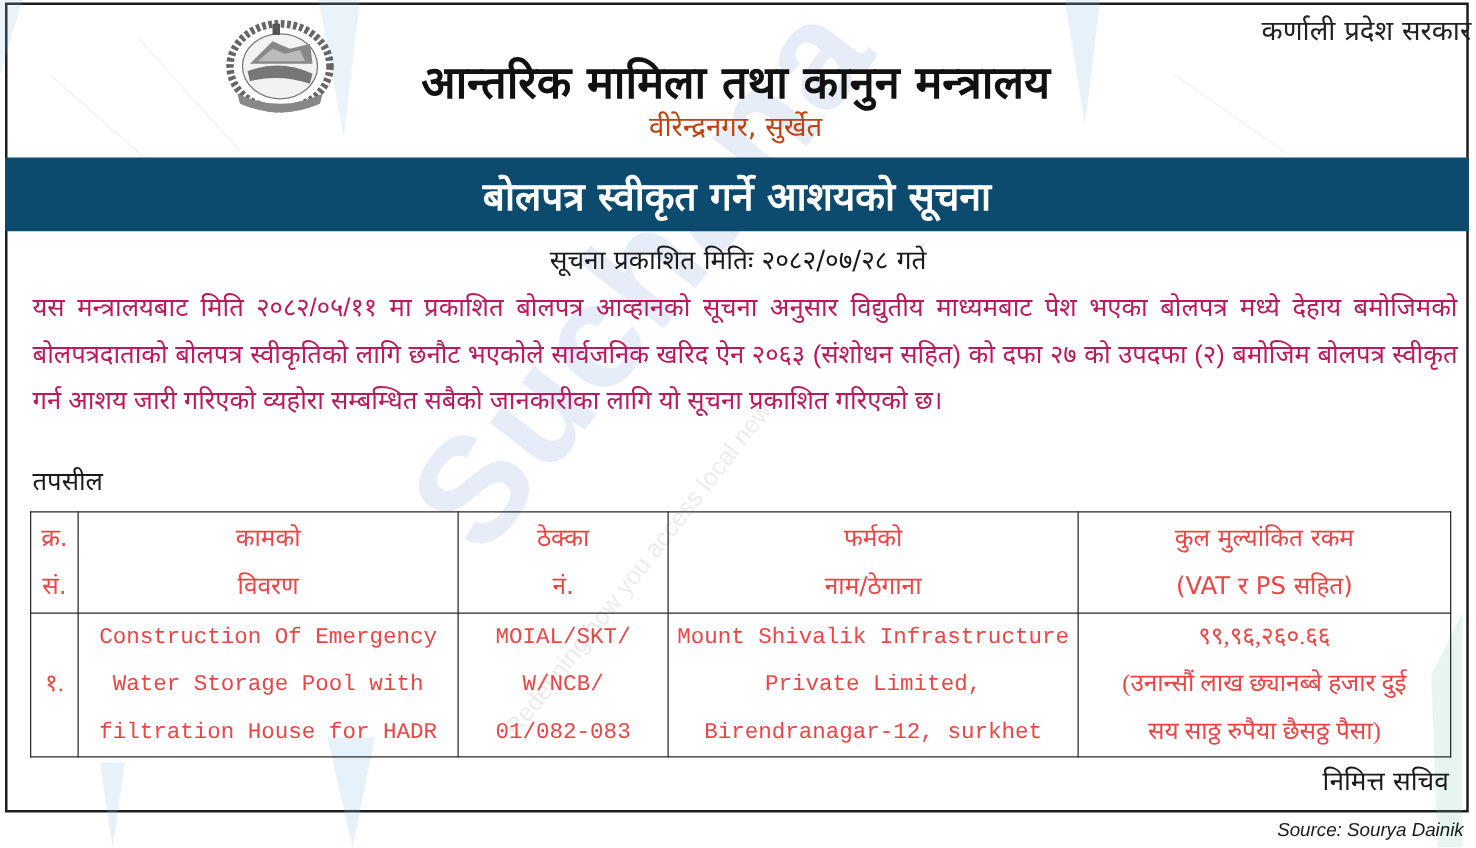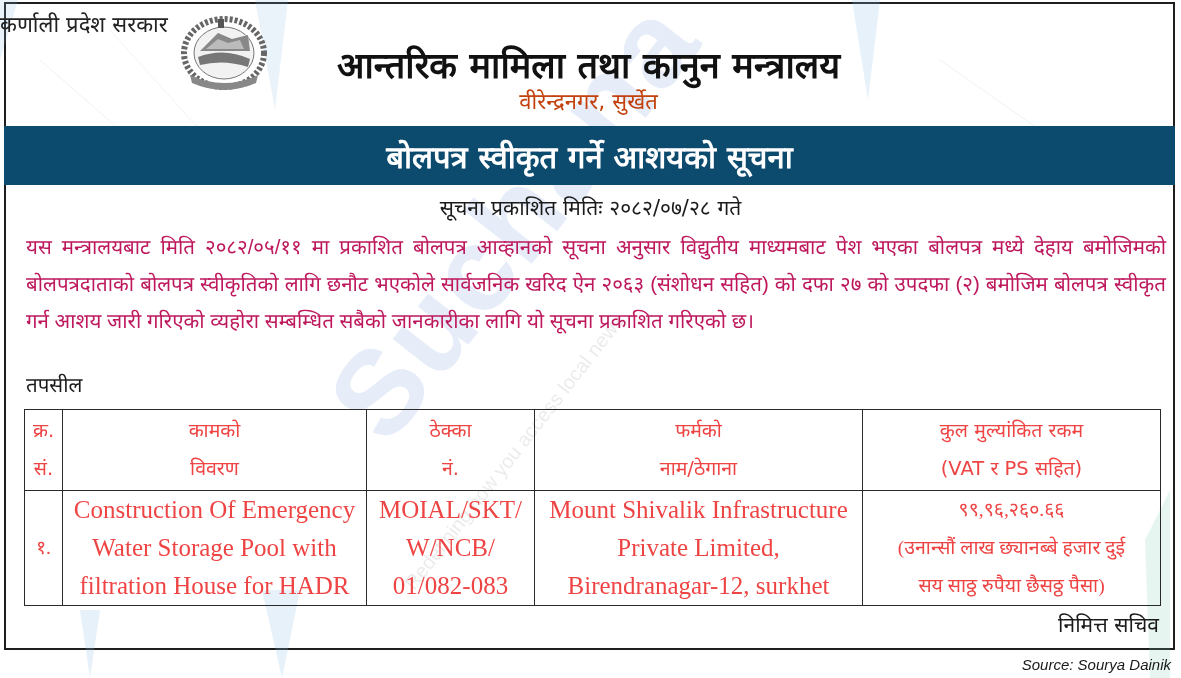--- a/index.html
+++ b/index.html
@@ -16,21 +16,21 @@
     position: absolute; left: 300px; top: 380px; transform: rotate(-52deg); transform-origin: left top;
     font-family: "Liberation Sans", sans-serif; font-weight: bold; font-size: 120px; color: rgba(60,110,200,0.13);
     letter-spacing: 2px; white-space: nowrap;
   }
   .wm-sub {
     position: absolute; left: 400px; top: 580px; transform: rotate(-52deg); transform-origin: left top;
     font-family: "Liberation Sans", sans-serif; font-size: 20px; color: rgba(60,60,60,0.10); white-space: nowrap;
   }
   .emblem { position: absolute; left: 178px; top: 13px; width: 92px; height: 82px; }
   .hdr-line1 {
-    position: absolute; left: 0; width: 1177px; top: 8px; text-align: left;
+    position: absolute; left: 0; width: 1177px; top: 8px; text-align: right;
     font-family: "DejaVu Sans", sans-serif; font-size: 22px; color: #222;
   }
   .hdr-line2 {
     position: absolute; left: 0; width: 1177px; top: 40px; text-align: center;
     font-family: "DejaVu Sans", sans-serif; font-weight: bold; font-size: 36px; color: #111;
   }
   .hdr-line3 {
     position: absolute; left: 0; width: 1177px; top: 85px; text-align: center;
     font-family: "DejaVu Sans", sans-serif; font-size: 22px; color: #c2410c;
   }
@@ -60,21 +60,21 @@
     border-collapse: collapse; table-layout: fixed;
   }
   table.award th, table.award td {
     border: 1.5px solid #2a2a2a; text-align: center; vertical-align: middle; padding: 0 4px;
     font-weight: normal; color: #ef4444;
   }
   table.award th {
     font-family: "DejaVu Sans", sans-serif; font-size: 19.5px; line-height: 38px; height: 80px;
   }
   table.award td {
-    font-family: Liberation Serif, serif; font-size: 25px; line-height: 38px;
+    font-family: Liberation Mono, monospace; font-size: 18px; line-height: 38px;
   }
   table.award td.dev { font-family: Liberation Serif, serif; font-size: 19.5px; }
   .line { display: block; white-space: nowrap; }
   .sign {
     position: absolute; right: 22px; top: 610px;
     font-family: "DejaVu Sans", sans-serif; font-size: 21px; color: #1a1a1a;
   }
   .source {
     position: absolute; right: 10px; top: 656px;
     font-family: "Liberation Sans", sans-serif; font-style: italic; font-size: 15px; color: #1a1a1a;

